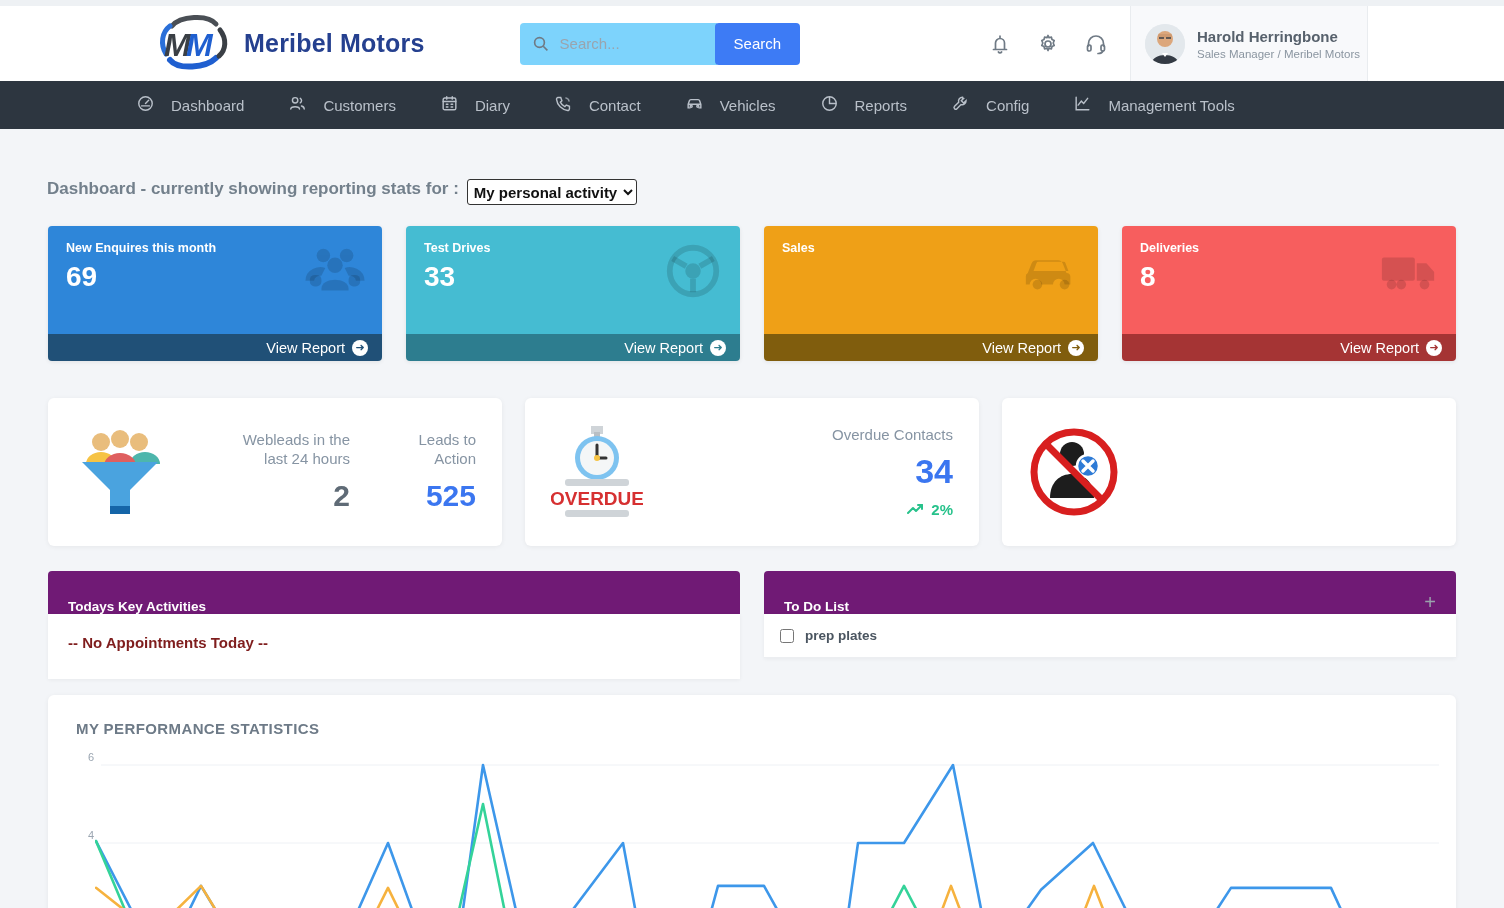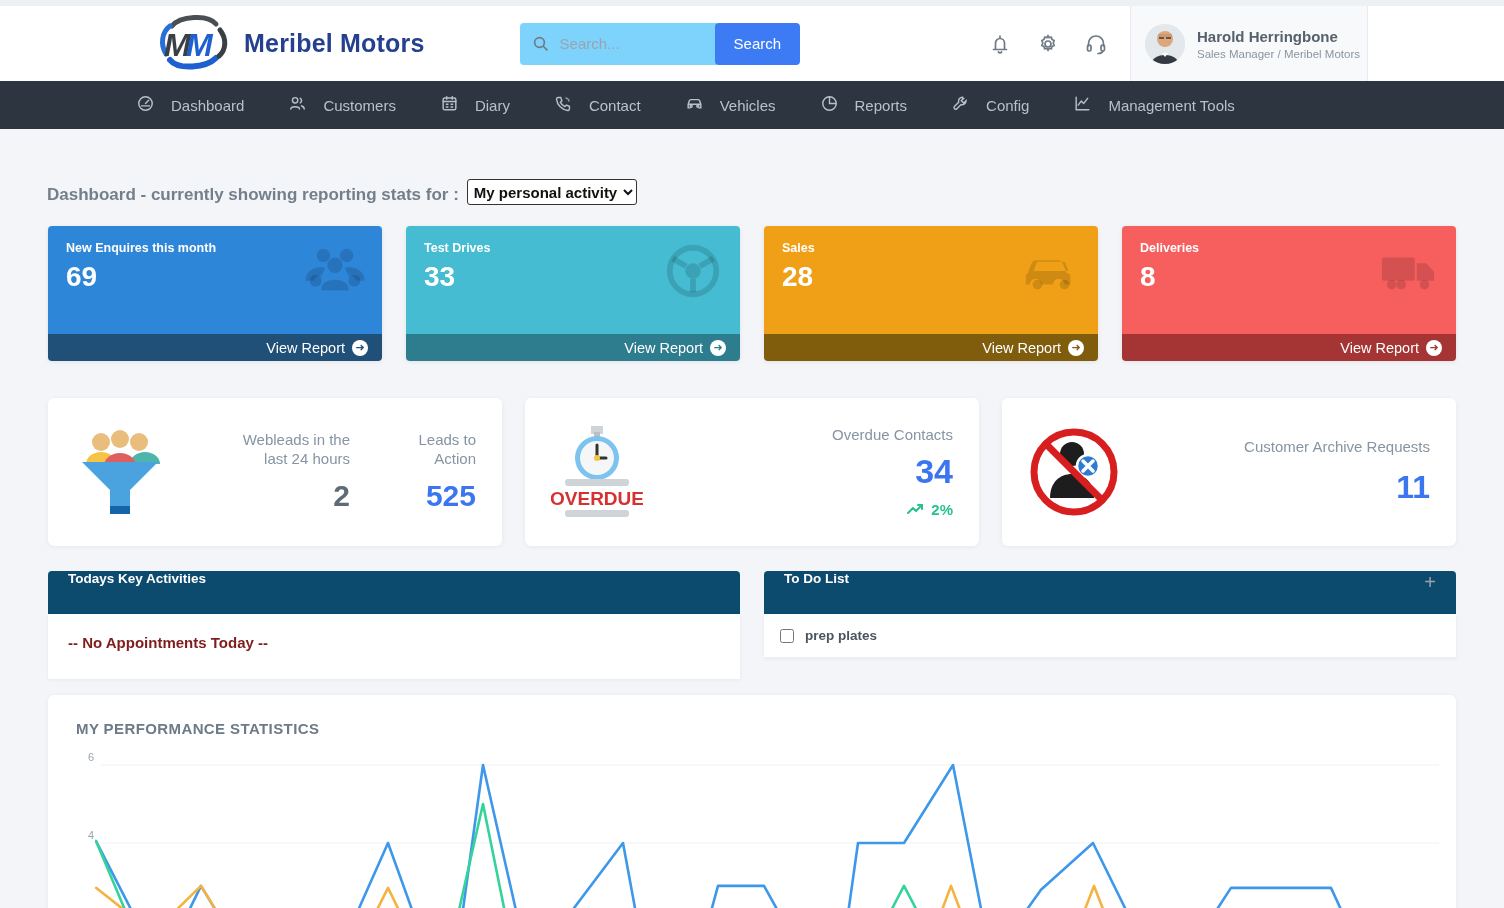--- a/index.html
+++ b/index.html
@@ -38,21 +38,21 @@
     padding-left:14px; margin-right:136px; cursor:pointer;
   }
   .avatar { width:40px; height:40px; border-radius:50%; overflow:hidden; background:#e7ecf0; flex:0 0 40px; }
   .user-name { font-size:15px; font-weight:bold; color:#57616c; }
   .user-role { font-size:11.5px; color:#8a95a0; margin-top:3px; }
   
   .nav { height:48px; background:#2d3640; display:flex; align-items:center; padding-left:136px; gap:44px; }
   .nav-item { display:flex; align-items:center; gap:16px; color:#b9c0c9; font-size:15px; cursor:pointer; }
   .nav-item svg { width:19px; height:19px; }
   
-  .title-row { display:flex; align-items:flex-end; margin:50px 47px 0; }
+  .title-row { display:flex; align-items:flex-start; margin:50px 47px 0; }
   .page-title { font-size:17px; font-weight:bold; color:#73808c; }
   .filter-select {
     margin-left:8px; font-size:15px; font-weight:bold; color:#111;
     border:1px solid #333; border-radius:3px; background:#fff; height:26px; padding:0 2px;
     font-family:"Liberation Sans", sans-serif;
   }
   
   .stats-row { display:flex; gap:24px; margin:21px 48px 0; }
   .stat-card { flex:1; border-radius:4px; overflow:hidden; box-shadow:0 1px 4px rgba(0,0,0,.08); position:relative; }
   .stat-body { height:108px; padding:15px 18px; position:relative; color:#fff; }
@@ -80,22 +80,22 @@
   .webleads-cols { display:flex; margin-left:auto; gap:46px; align-items:flex-start; }
   .overdue-right { margin-left:auto; text-align:right; }
   .overdue-num { font-size:34px; font-weight:bold; color:#3b76f0; margin-top:8px; }
   .trend { color:#27c28b; font-size:15px; font-weight:bold; margin-top:10px; display:flex; justify-content:flex-end; align-items:center; gap:6px; }
   .archive-right { margin-left:auto; text-align:right; }
   .archive-num { font-size:32px; font-weight:bold; color:#3b76f0; margin-top:12px; }
   
   .panels-row { display:flex; gap:24px; margin:25px 48px 0; align-items:flex-start; }
   .panel { flex:1; }
   .panel-header {
-    background:#0c4a6e; color:#fff; font-size:13.5px; font-weight:bold;
-    height:43px; display:flex; align-items:flex-start; padding:0 20px; border-radius:4px 4px 0 0;
+    background:#701a75; color:#fff; font-size:13.5px; font-weight:bold;
+    height:43px; display:flex; align-items:flex-end; padding:0 20px; border-radius:4px 4px 0 0;
   }
   .panel-plus { margin-left:auto; color:#9aa3ac; font-size:20px; font-weight:normal; cursor:pointer; }
   .panel-body { background:#fff; box-shadow:0 1px 4px rgba(0,0,0,.05); }
   .empty-text { font-size:15px; font-weight:bold; color:#7f1d1d; padding:20px 20px 28px; }
   .todo-row { display:flex; align-items:center; gap:11px; padding:14px 16px; border-bottom:1px solid #eceef1; }
   .todo-row input { width:14px; height:14px; cursor:pointer; }
   .todo-label { font-size:13.5px; font-weight:bold; color:#4a5560; }
   
   .chart-card {
     margin:16px 48px 0; background:#fff; border-radius:6px; box-shadow:0 1px 5px rgba(0,0,0,.06);
@@ -287,21 +287,20 @@
     </div>
     <div class="stat-footer" style="background: rgb(45, 125, 143);">
       <span>View Report</span>
       <span class="arrow-circle" style="color: rgb(45, 125, 143);">➜</span>
     </div>
   </div>
 
   <div class="stat-card">
     <div class="stat-body" style="background: rgb(239, 160, 23);">
       <div class="stat-label">Sales</div>
-      <div class="stat-value">28</div>
       <span class="stat-icon">
         <svg viewBox="0 0 64 64" fill="rgba(0,0,0,0.16)">
           <path d="M8 34 l4-10 a5 5 0 0 1 4.6-3 h22.8 a5 5 0 0 1 4.6 3 l4 10 a4 4 0 0 1 4 4 v8 h-6 a6 6 0 0 0 -12 0 h-12 a6 6 0 0 0 -12 0 H6 v-8 a4 4 0 0 1 2-4 z M14 32 h36 l-3-8 a2 2 0 0 0 -2-1.5 H19 a2 2 0 0 0 -2 1.5 z" fill-rule="evenodd"></path>
           <circle cx="18" cy="46" r="5"></circle>
             <circle cx="46" cy="46" r="5"></circle>
         </svg>
       </span>
     </div>
     <div class="stat-footer" style="background: rgb(128, 93, 13);">
       <span>View Report</span>
@@ -390,24 +389,20 @@
     <span class="info-icon">
       <svg viewBox="0 0 92 96">
         <circle cx="44" cy="30" r="12" fill="#1d1d1d"></circle>
         <path d="M22 74 c0-16 10-24 22-24 s22 8 22 24 z" fill="#1d1d1d"></path>
         <circle cx="60" cy="42" r="11" fill="#2e7bd6" stroke="#fff" stroke-width="2.5"></circle>
         <path d="M55 37 l10 10 M65 37 l-10 10" stroke="#fff" stroke-width="3.5" stroke-linecap="round"></path>
         <circle cx="46" cy="48" r="40" fill="none" stroke="#d81f1f" stroke-width="7"></circle>
         <path d="M18 20 L74 76" stroke="#d81f1f" stroke-width="7" stroke-linecap="round"></path>
       </svg>
     </span>
-    <div class="archive-right">
-      <div class="info-label">Customer Archive Requests</div>
-      <div class="archive-num">11</div>
-    </div>
   </div>
 </div>
 
 <div class="panels-row">
   <div class="panel">
     <div class="panel-header">
       <span>Todays Key Activities</span>
     </div>
     <div class="panel-body">
       <div class="empty-text">-- No Appointments Today --</div>

